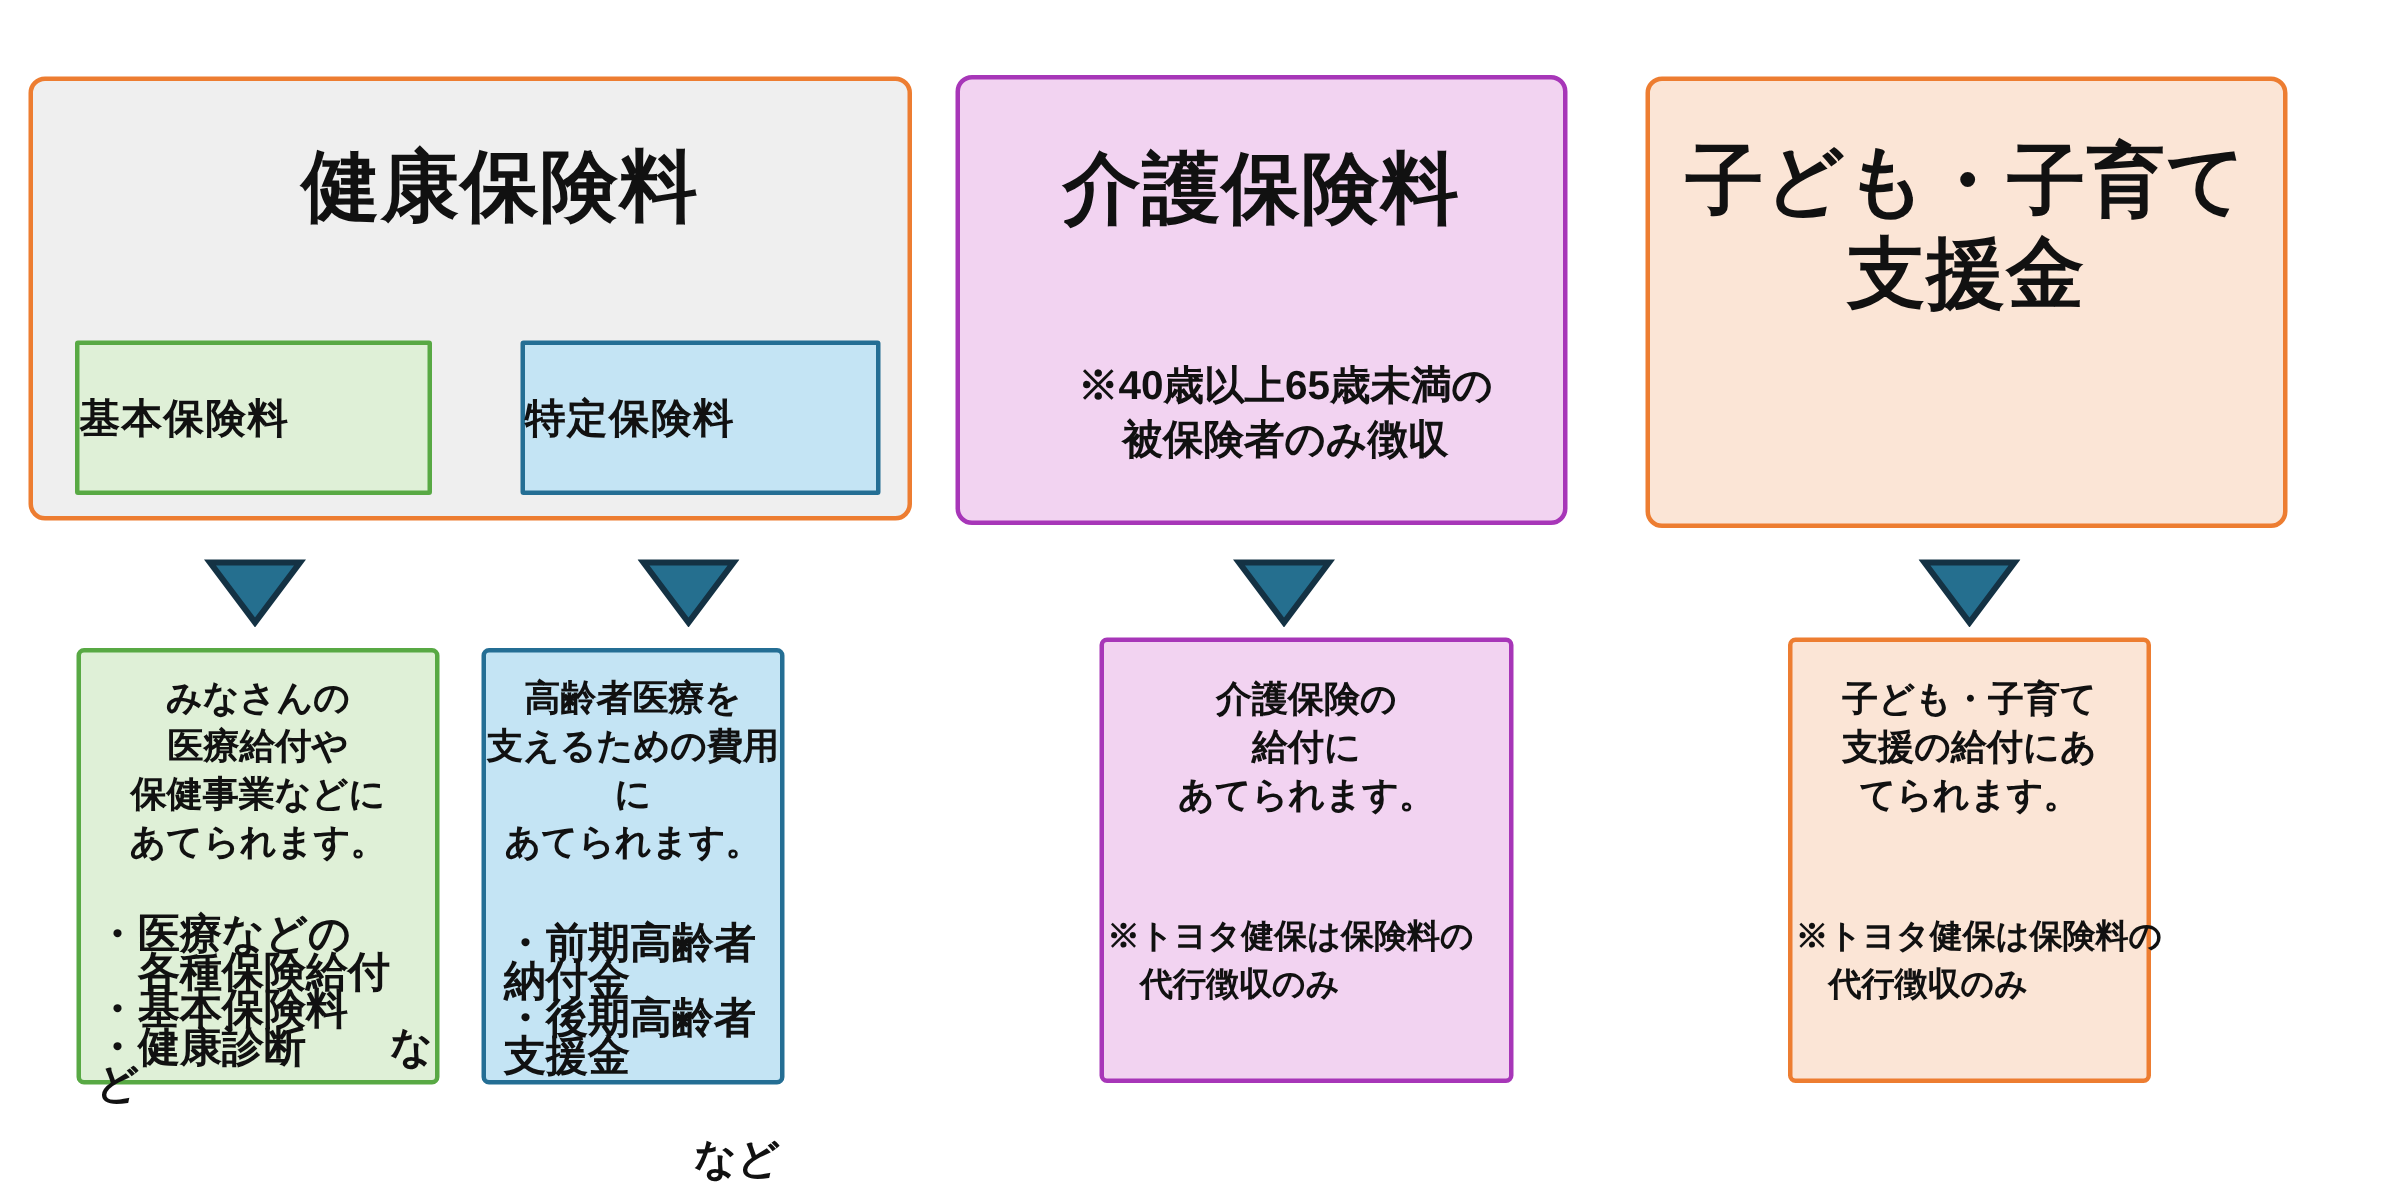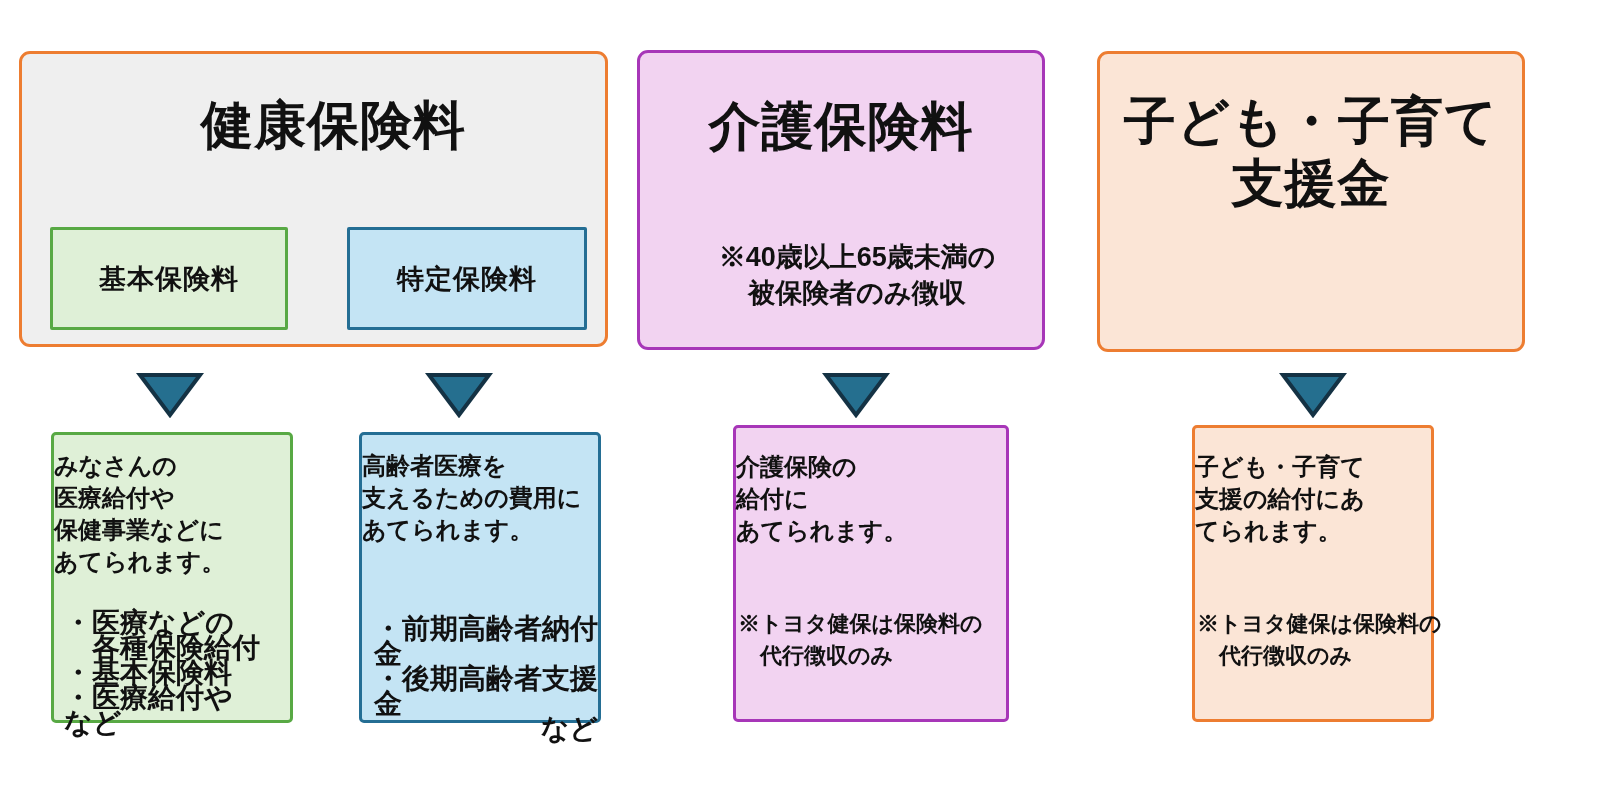--- a/index.html
+++ b/index.html
@@ -13,56 +13,56 @@
     width:1600px;height:799px;
     background:#ffffff;
     overflow:hidden;
   }
   .box{position:absolute;box-sizing:border-box;}
   .top-box{border-width:3.5px;border-style:solid;border-radius:11px;}
   .bottom-box{border-width:3px;border-style:solid;border-radius:5px;}
   .sub-box{
     position:absolute;box-sizing:border-box;
     border-width:3px;border-style:solid;border-radius:2px;
-    display:flex;align-items:center;justify-content:center;
+    display:flex;align-items:center;
   }
   .th-gray {background:var(--gray-fill,#efefef); border-color:var(--orange,#ED7D31);}
   .th-peach{background:var(--peach-fill,#FBE5D6);border-color:var(--orange,#ED7D31);}
   .th-pink {background:var(--pink-fill,#F2D3F1); border-color:var(--purple,#A736B8);}
   .th-green{background:var(--green-fill,#DFF0D7);border-color:var(--green,#58A944);}
   .th-blue {background:var(--blue-fill,#C4E4F4); border-color:var(--blue,#246E94);}
   .big-title{
     position:absolute;left:0;right:0;
     text-align:center;
     font-size:52px;line-height:62px;
     letter-spacing:1px;
   }
   .sub-label{font-size:27px;letter-spacing:1px;}
   .note-block{
     position:absolute;left:0;right:0;
     text-align:center;
     font-size:27px;line-height:36px;margin-left:32px;
   }
   .centered-block{
     position:absolute;left:0;right:0;
-    text-align:left;
+    text-align:center;
     font-size:24px;line-height:32px;
   }
   .list-block{
     position:absolute;left:0;right:0;
     text-align:left;
     font-size:28px;line-height:25px;
   }
   .side-note-block{
     position:absolute;left:0;right:0;
     text-align:left;
     font-size:22px;line-height:32px;
     white-space:nowrap;
   }
-  .right-line{text-align:right;}
+  .right-line{text-align:right;margin-top:44px;}
   .arrow{position:absolute;width:68px;height:46px;}
 </style>
 </head>
 <body>
 
 <div class="canvas">
 
   <section class="box top-box th-gray" style="left:19px;top:51px;width:589px;height:296px;">
     <div class="big-title" style="top:40px;padding-left:40px;">健康保険料</div>
     <div class="sub-box th-green" style="left:28px;top:173px;width:238px;height:103px;">
@@ -105,25 +105,25 @@
     <div class="centered-block" style="top:15px;">
       <div>みなさんの</div>
       <div>医療給付や</div>
       <div>保健事業などに</div>
       <div>あてられます。</div>
     </div>
     <div class="list-block" style="top:175px;padding-left:10px;">
       <div>・医療などの</div>
       <div>　各種保険給付</div>
       <div>・基本保険料</div>
-      <div>・医療給付や　　など</div>
+      <div>・健康診断　　など</div>
     </div>
   </section>
 
-  <section class="box bottom-box th-blue" style="left:359px;top:432px;width:242px;height:291px;">
+  <section class="box bottom-box th-blue" style="left:321px;top:432px;width:202px;height:291px;">
     <div class="centered-block" style="top:15px;">
       <div>高齢者医療を</div>
       <div>支えるための費用に</div>
       <div>あてられます。</div>
     </div>
     <div class="list-block" style="top:181px;padding-left:12px;">
       <div>・前期高齢者納付金</div>
       <div>・後期高齢者支援金</div>
       <div class="right-line">など</div>
     </div>

